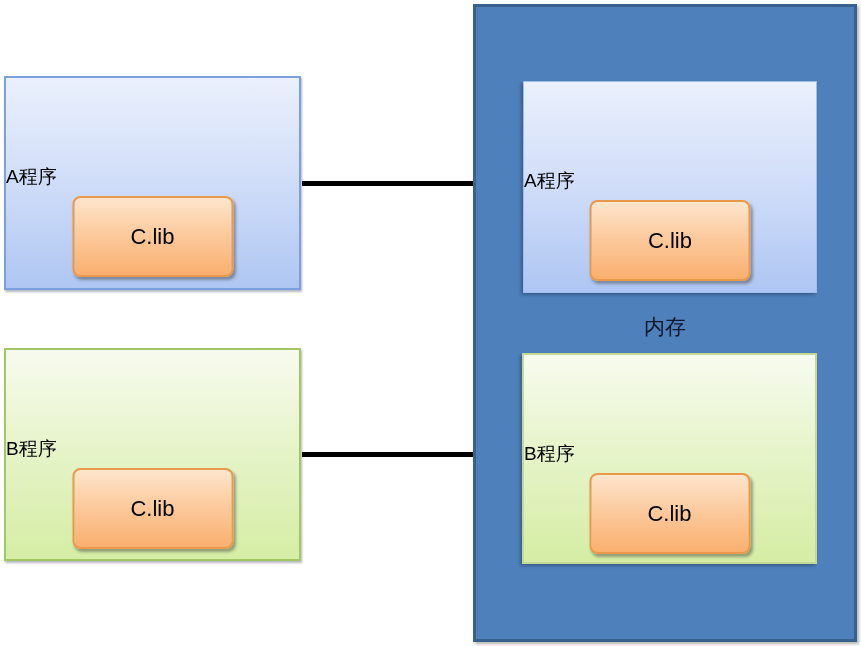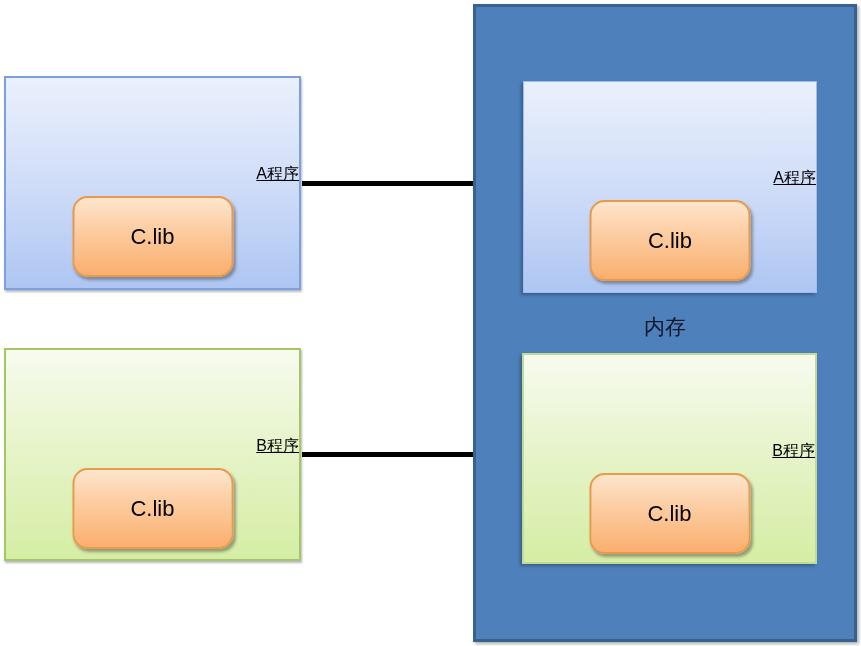--- a/index.html
+++ b/index.html
@@ -29,34 +29,33 @@
   .panel-green {
     background: linear-gradient(180deg, #F7FBEF 0%, #E7F4CB 45%, #D5EDA4 100%);
     border: 2px solid #A3C763;
     box-shadow: 1px 2px 2px rgba(90,100,120,0.45);
   }
   .panel-label {
     position: absolute;
     left: 0;
     right: 0;
     top: 86px;
-    text-align: right;
-    font-size: 16px;
+    text-align: left;
+    font-size: 19px;
     color: #000000;
-    text-decoration: underline;
   }
   .lib-box {
     position: absolute;
     left: 50%;
     transform: translateX(-50%);
     top: 118px;
     width: 161px;
     height: 81px;
     box-sizing: border-box;
-    border-radius: 15px;
+    border-radius: 8px;
     background: linear-gradient(180deg, #FDE5CC 0%, #FCCB9F 45%, #FAAF6E 100%);
     border: 2px solid #E9994C;
     box-shadow: 2px 3px 3px rgba(60,60,60,0.45);
     display: flex;
     align-items: center;
     justify-content: center;
   }
   .lib-box span {
     font-size: 22px;
     color: #000000;

